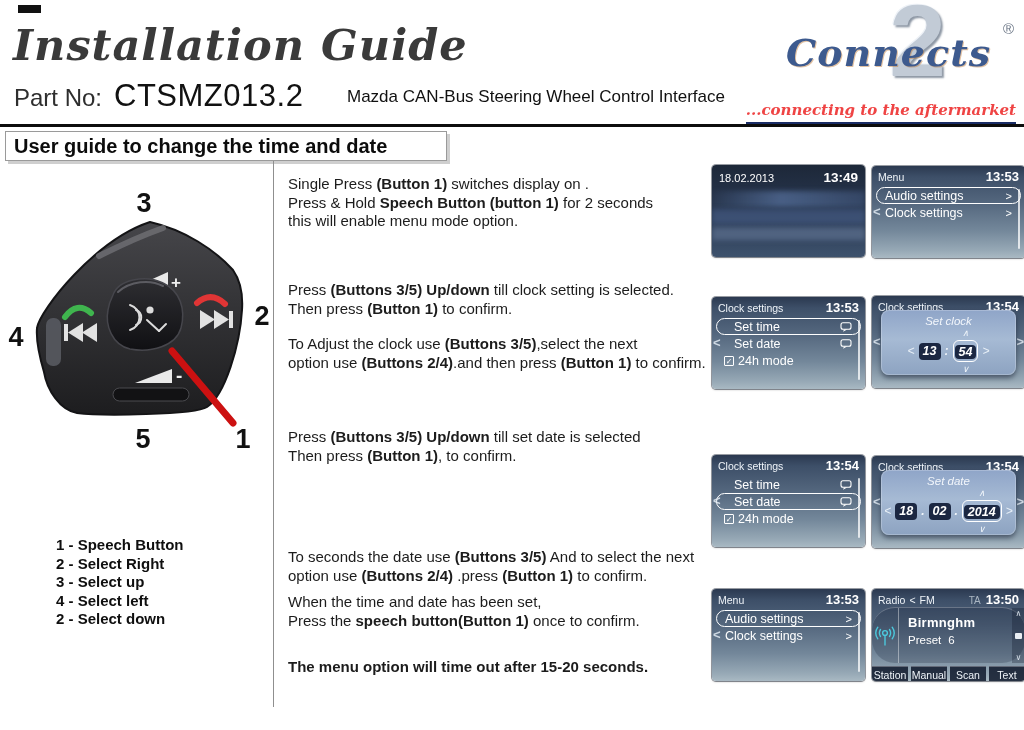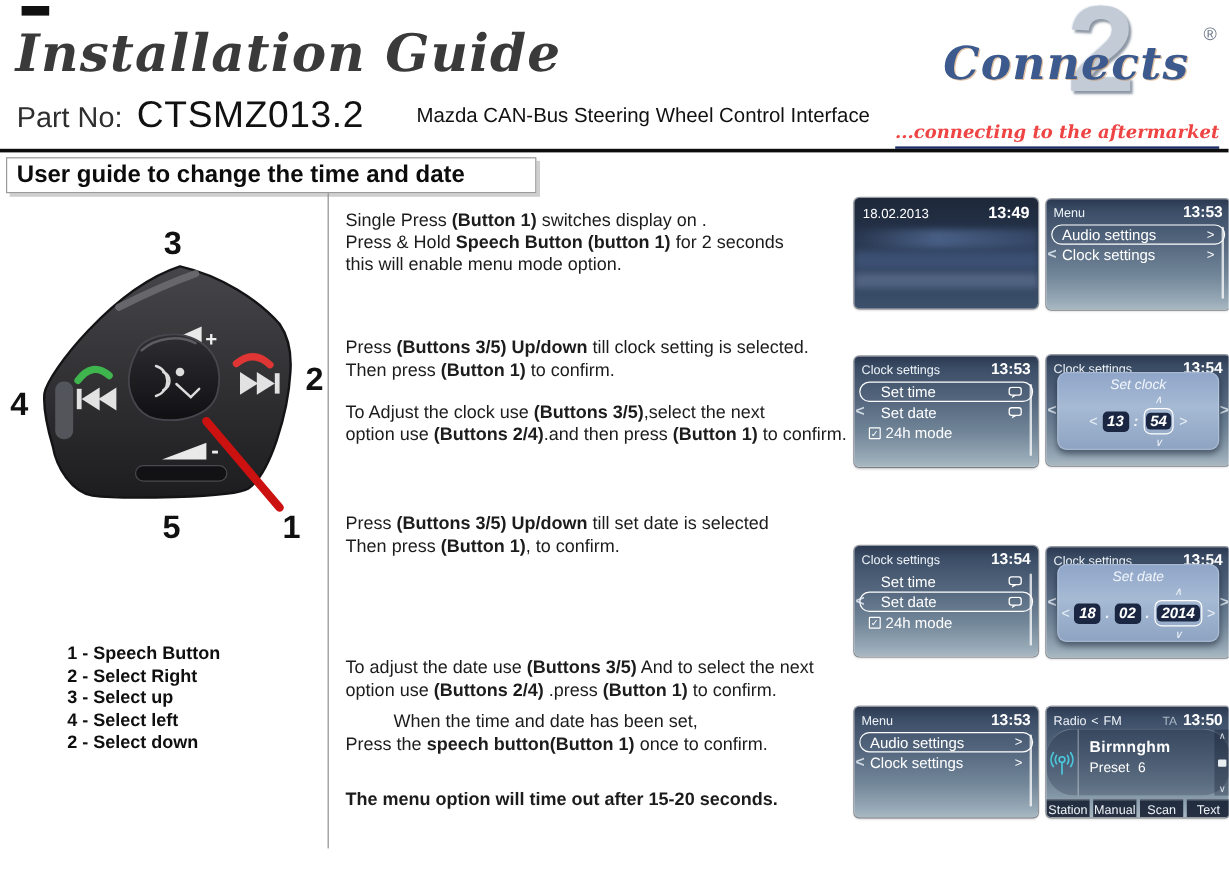--- a/index.html
+++ b/index.html
@@ -37,21 +37,21 @@
   
   .control-svg { position:absolute; left:0; top:160px; }
 
   .legend { position:absolute; left:56px; top:536px; font-size:15px; font-weight:bold;
             color:#0f0f0f; line-height:18.5px; }
 
   
   .instr { position:absolute; left:288px; width:432px; font-size:15px; line-height:18.6px; color:#1c1c1c; }
   .instr .b { font-weight:bold; }
   #block1 { top:175px; } #block2 { top:281px; } #block3 { top:428px; } #block4 { top:548px; }
-  .gap17 { margin-top:17px; } .gap8 { margin-top:8px;margin-left:40px; } .gap28 { margin-top:28px; }
+  .gap17 { margin-top:17px; } .gap8 { margin-top:8px; } .gap28 { margin-top:28px; }
   .allbold { font-weight:bold; }
 
   
   .screen { position:absolute; width:153px; height:92px; border-radius:4px; overflow:hidden; color:#fff;
             background:linear-gradient(180deg,#2b3950 0%,#3d4f68 12%,#54677e 40%,#73879a 70%,#97a9b6 92%,#a9b9c3 100%);
             box-shadow:0 0 0 1px rgba(30,40,55,0.45), 0 1px 2px rgba(0,0,0,0.25); }
   .sch { display:flex; justify-content:space-between; align-items:baseline; padding:3px 6px 0 6px; }
   .sch .t { font-size:10.5px; color:#eef3f8; }
   .sch .time { font-size:13px; font-weight:bold; }
 
@@ -208,21 +208,21 @@
     <div class="gap17"><span>To Adjust the clock use </span><span class="b">(Buttons 3/5)</span><span>,select the next</span></div>
     <div><span>option use </span><span class="b">(Buttons 2/4)</span><span>.and then press </span><span class="b">(Button 1)</span><span> to confirm.</span></div>
   </div>
 
   <div class="instr" id="block3">
     <div><span>Press </span><span class="b">(Buttons 3/5) Up/down</span><span> till set date is selected</span></div>
     <div><span>Then press </span><span class="b">(Button 1)</span><span>, to confirm.</span></div>
   </div>
 
   <div class="instr" id="block4">
-    <div><span>To adjust the date use </span><span class="b">(Buttons 3/5)</span><span> And to select the next</span></div>
+    <div><span>To seconds the date use </span><span class="b">(Buttons 3/5)</span><span> And to select the next</span></div>
     <div><span>option use </span><span class="b">(Buttons 2/4)</span><span> .press </span><span class="b">(Button 1)</span><span> to confirm.</span></div>
     <div class="gap8"><span>When the time and date has been set,</span></div>
     <div><span>Press the </span><span class="b">speech button(Button 1)</span><span> once to confirm.</span></div>
     <div class="gap28 allbold"><span>The menu option will time out after 15-20 seconds.</span></div>
   </div>
 
   <div class="screen s-home" style="left:712px;top:165px;">
     <div class="band band1"></div>
     <div class="band band2"></div>
     <div class="band band3"></div>

